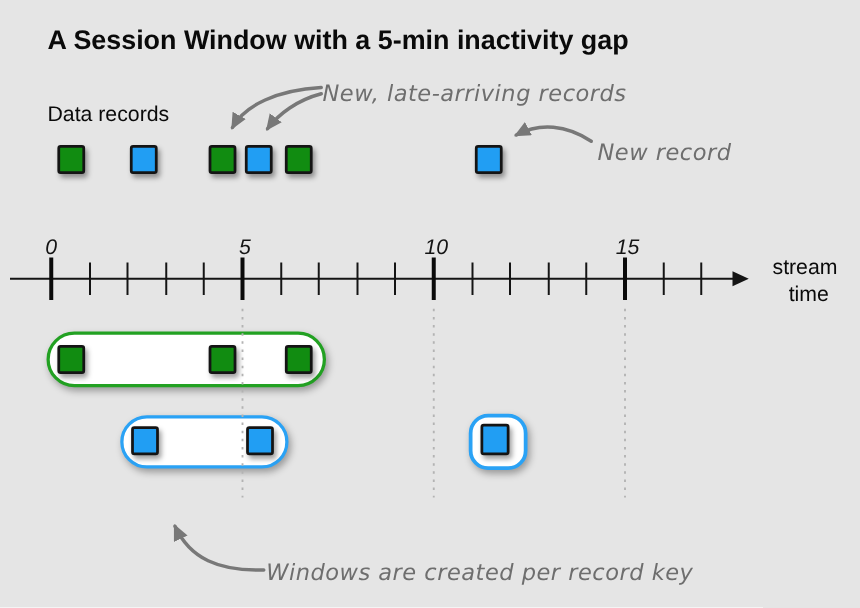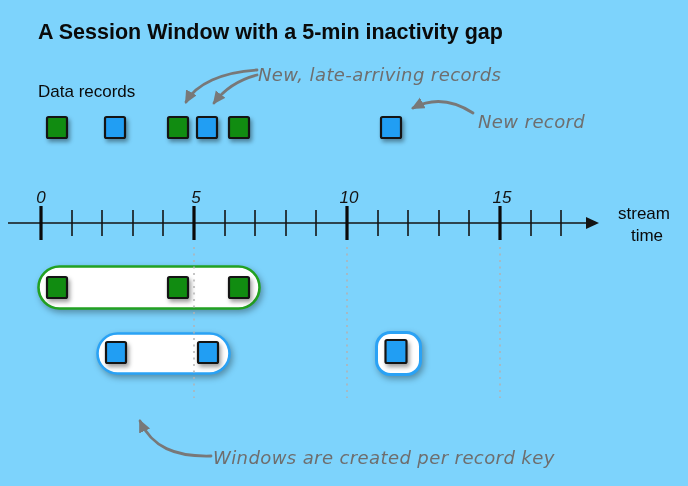--- a/index.html
+++ b/index.html
@@ -1,16 +1,16 @@
 <!DOCTYPE html>
 <html><head>
 <meta charset="utf-8">
 <style>
   html,body{margin:0;padding:0;background:#ffffff;}
-  .stage{position:relative;width:688px;height:486px;background:#7dd3fc;overflow:hidden;
+  .stage{position:relative;width:688px;height:486px;background:#e5e5e5;overflow:hidden;
          font-family:"Liberation Sans",sans-serif;}
   svg{display:block}
   text{font-family:"Liberation Sans",sans-serif;fill:#111;}
   .title-text{font-size:21.5px;font-weight:bold;fill:#0a0a0a;}
   .plain-label{font-size:17px;fill:#0a0a0a;}
   .hand{font-family:"DejaVu Sans",sans-serif;font-style:italic;font-size:18px;
         fill:#6e6e6e;letter-spacing:.4px;}
   .tick-label{font-size:17px;font-style:italic;fill:#141414;}
   .axis-line{stroke:#141414;stroke-width:1.7;}
   .tick-minor{stroke:#141414;stroke-width:1.6;}

